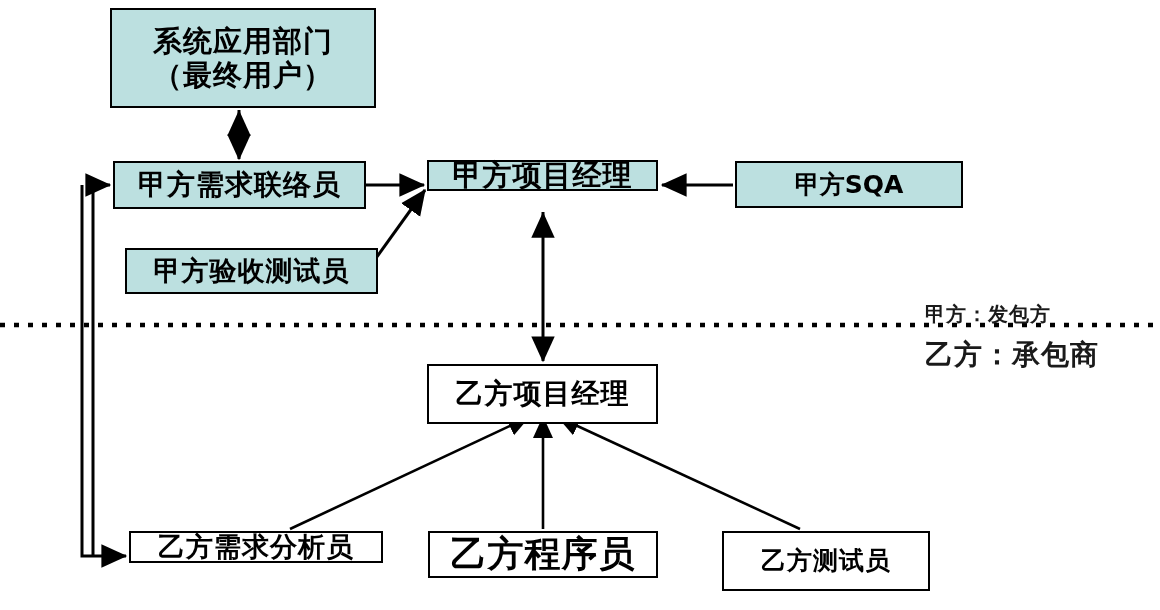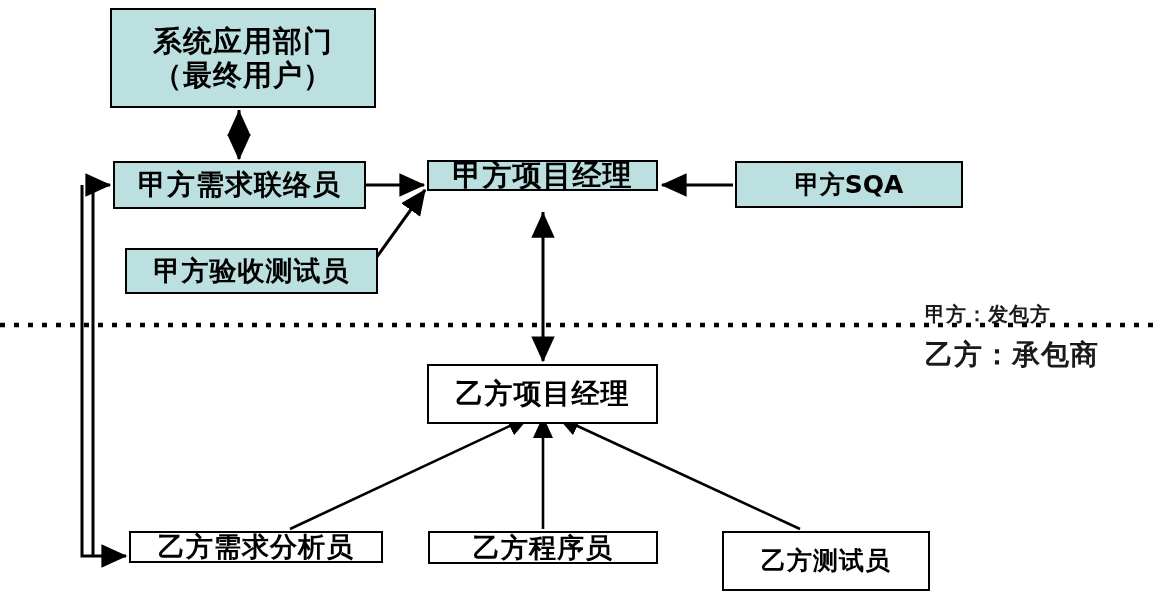--- a/index.html
+++ b/index.html
@@ -113,21 +113,21 @@
   </div>
 
   <div class="node white" style="left:427px; top:364px; width:231px; height:60px; font-size:28px;">
     <span class="lbl">乙方项目经理</span>
   </div>
 
   <div class="node white" style="left:129px; top:531px; width:254px; height:32px; font-size:27px;">
     <span class="lbl">乙方需求分析员</span>
   </div>
 
-  <div class="node white" style="left:428px; top:531px; width:230px; height:33px; font-size:27px;">
+  <div class="node white" style="left:428px; top:531px; width:230px; height:47px; font-size:36px;">
     <span class="lbl">乙方程序员</span>
   </div>
 
   <div class="node white" style="left:722px; top:531px; width:208px; height:60px; font-size:25px;">
     <span class="lbl">乙方测试员</span>
   </div>
 
   <div class="legend" style="left:925px; top:281px; font-size:20px;margin-top:20px;">甲方：发包方</div>
 
   <div class="legend" style="left:925px; top:336px; font-size:28px;">乙方：承包商</div>

